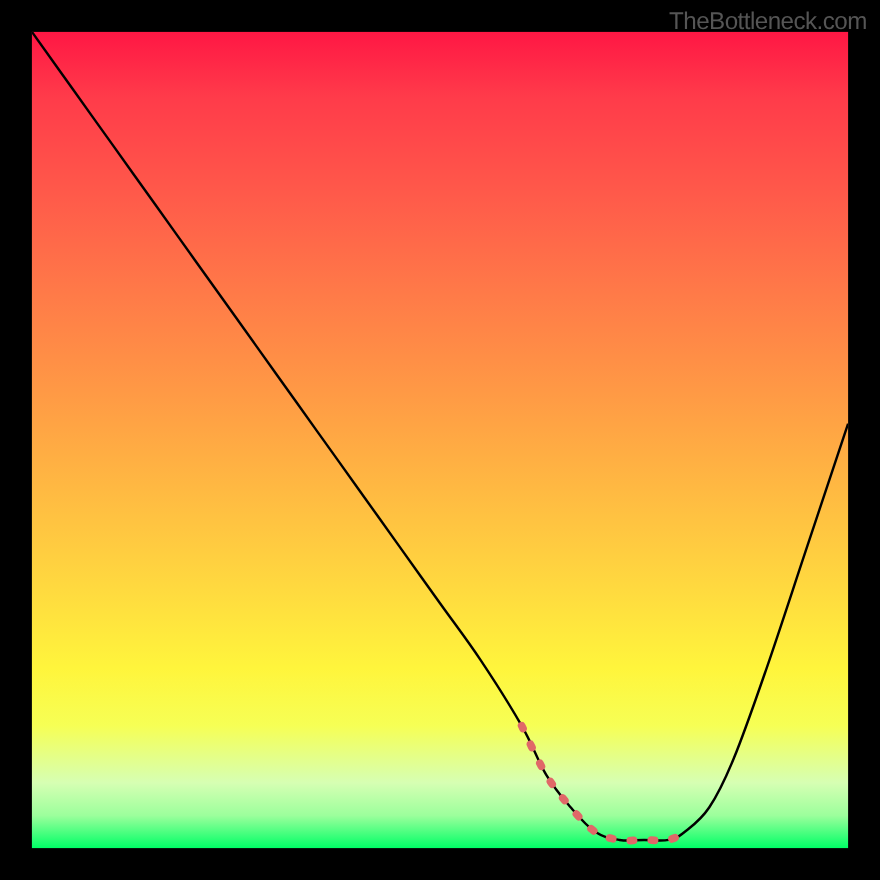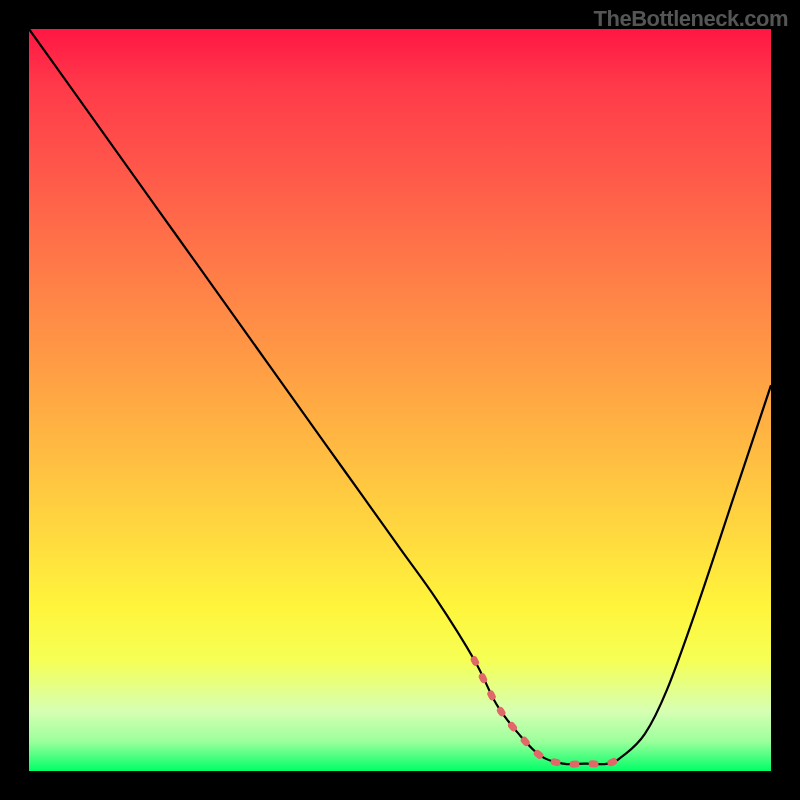--- a/index.html
+++ b/index.html
@@ -10,21 +10,21 @@
     position: relative;
     font-family: Arial, sans-serif;
     overflow: hidden;
   }
   .watermark {
     position: absolute;
     top: 6px;
     right: 12px;
     color: #555;
     font-size: 22px;
-    font-weight: bold;
+    font-weight: normal;
     z-index: 10;
     letter-spacing: -0.5px;
   }
   .plot-area {
     position: absolute;
     left: 29px;
     top: 29px;
     width: 742px;
     height: 742px;
   }

